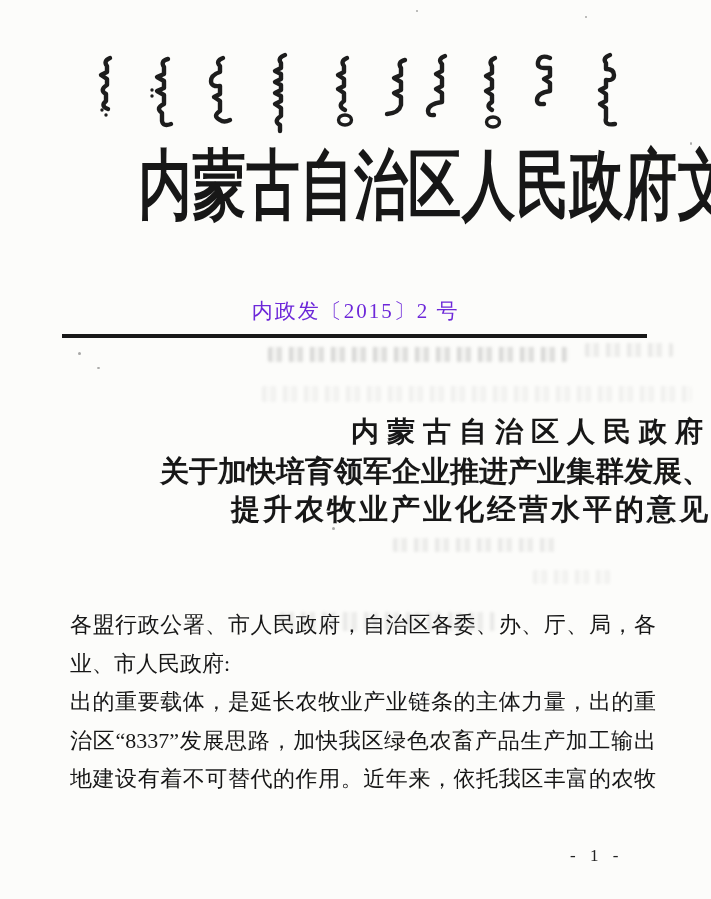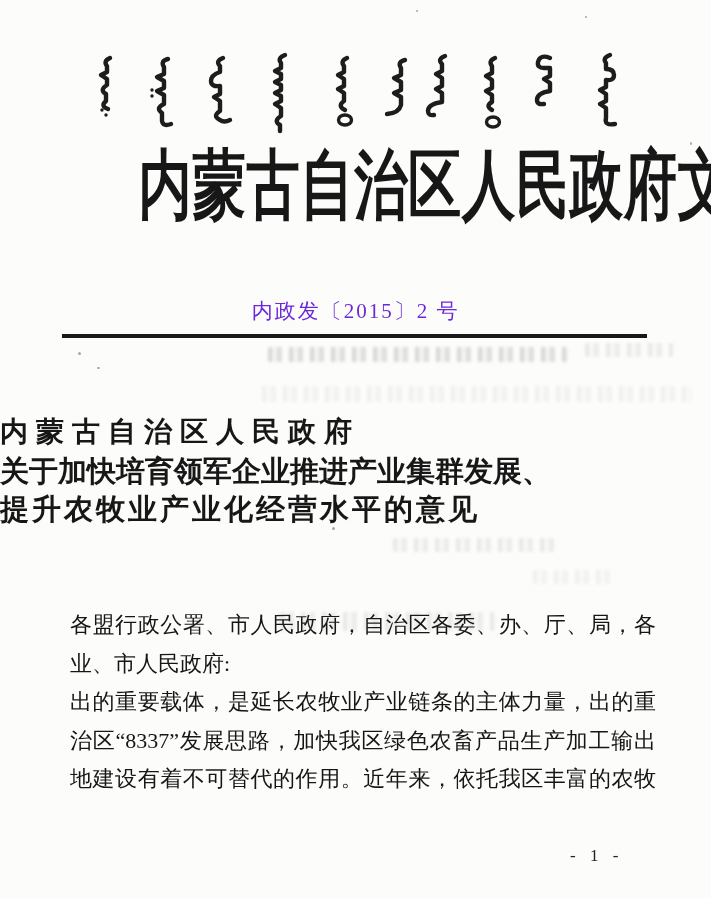--- a/index.html
+++ b/index.html
@@ -21,21 +21,21 @@
     display:inline-block;font-size:76px;line-height:1.05;font-weight:bold;
     transform:scaleX(0.70);transform-origin:50% 50%;
     letter-spacing:1px;color:#171717;
   }
   
   .doc-number{position:absolute;left:0;right:0;top:297px;text-align:center;
     font-size:21px;letter-spacing:2px;color:#6d28d9;}
   
   .rule{position:absolute;left:62px;top:334px;width:585px;height:4px;background:#181818;}
   
-  .title-block{position:absolute;left:0;right:0;top:412px;text-align:left;font-weight:bold;color:#171717;}
+  .title-block{position:absolute;left:0;right:0;top:412px;text-align:right;font-weight:bold;color:#171717;}
   .title-l1{font-size:28px;line-height:40px;letter-spacing:8px;}
   .title-l2{font-size:29px;line-height:38px;letter-spacing:0px;}
   .title-l3{font-size:29px;line-height:38px;letter-spacing:3px;}
   
   .body-text{position:absolute;left:62px;top:606px;width:586px;font-size:22px;
     line-height:38.6px;color:#161616;margin-left:8px;}
   .bline{height:38.6px;overflow:hidden;}
   .bline.full{text-align:justify;text-align-last:justify;}
   .bline.indent{text-indent:2em;}
   

